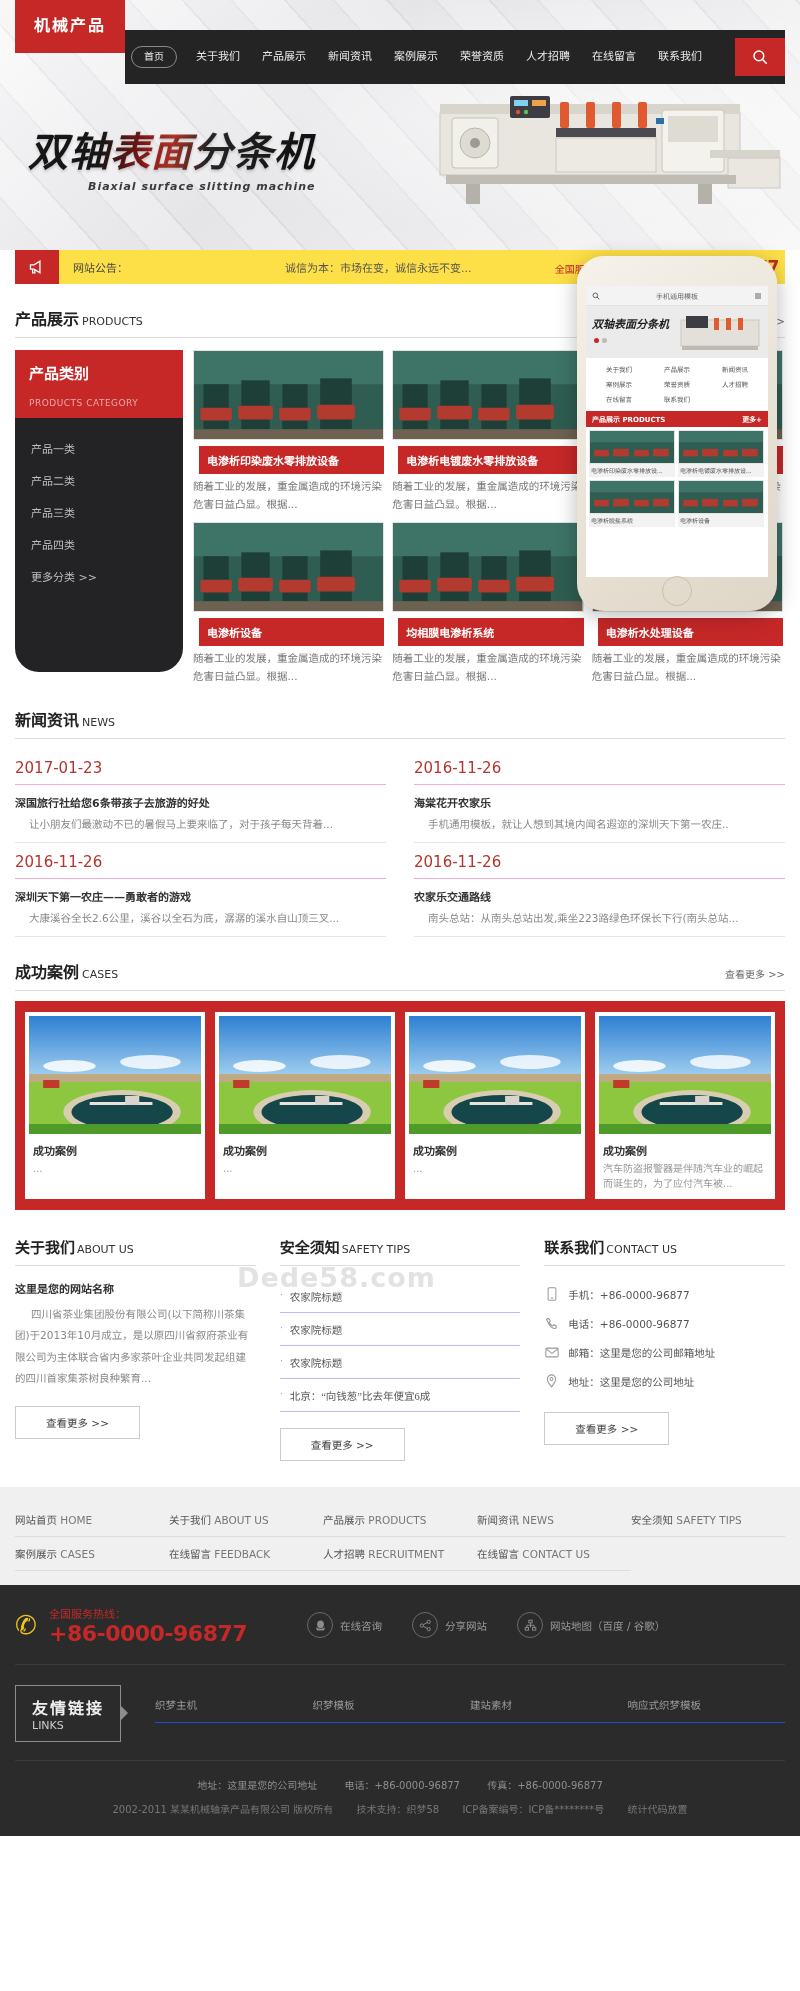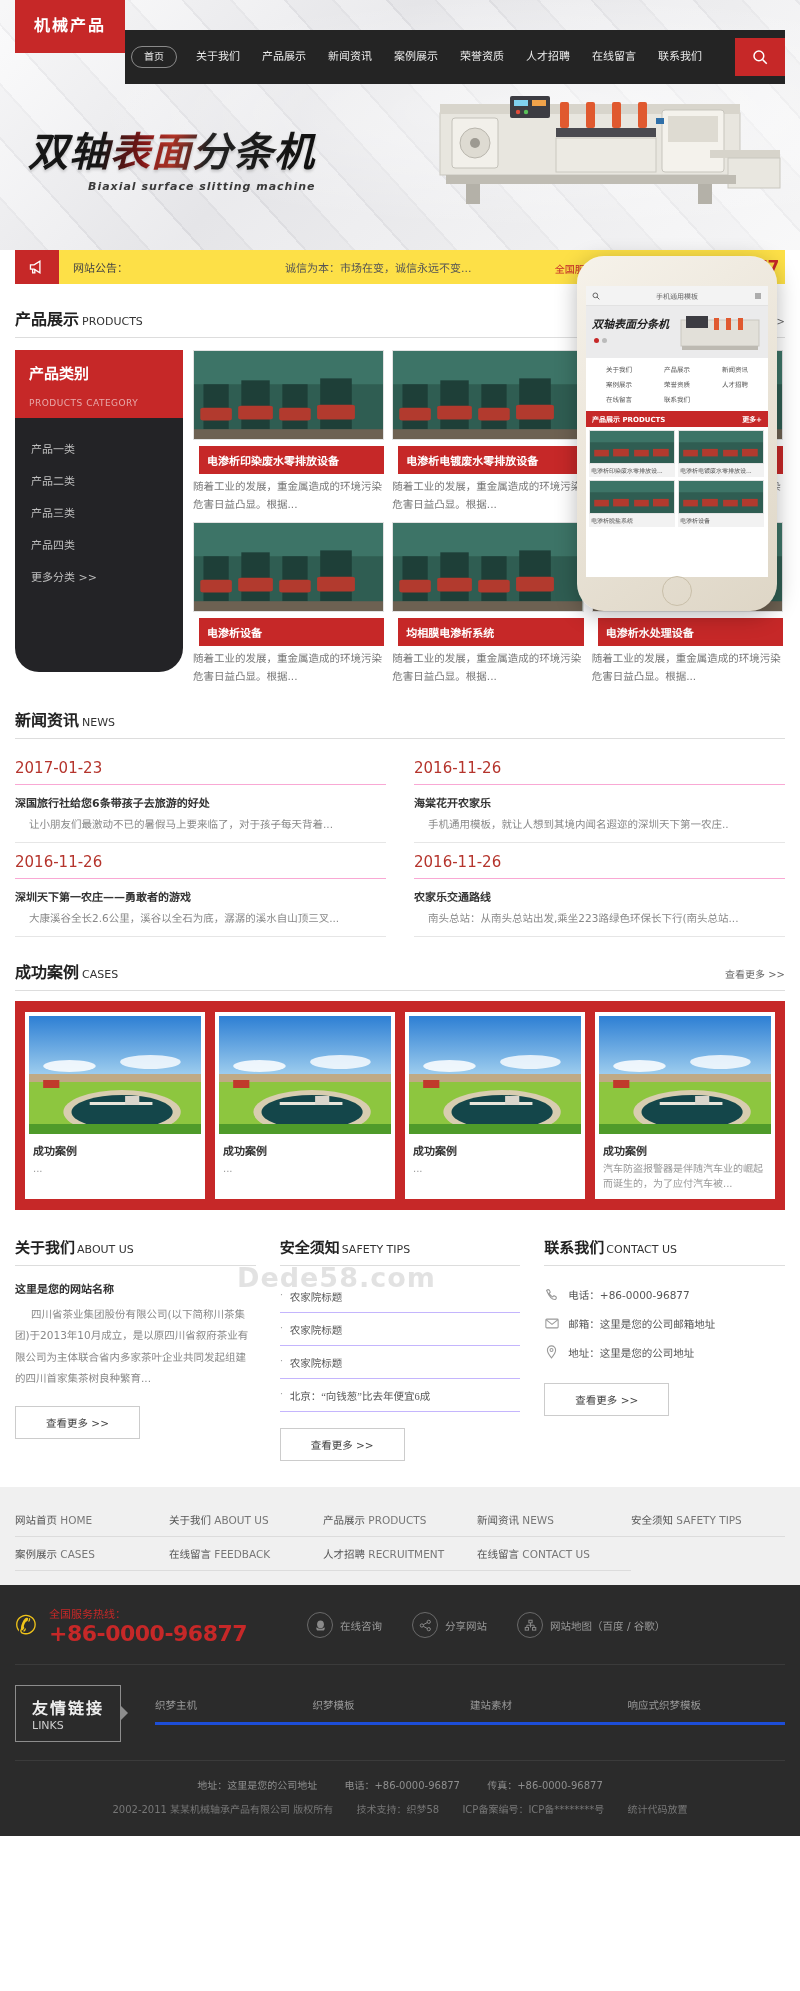--- a/index.html
+++ b/index.html
@@ -173,21 +173,21 @@
   }
   .links-badge .cn { font-size:16px; color:#eee; font-weight:bold; letter-spacing:2px; }
   .links-badge .en { font-size:11px; color:#ccc; }
   .links-badge:after {
     content:""; position:absolute; right:-8px; top:50%; transform:translateY(-50%);
     border-top:8px solid transparent; border-bottom:8px solid transparent; border-left:8px solid #8d8d8d;
   }
   .links-list { flex:1; display:flex; flex-wrap:wrap; padding-top:6px; }
   .links-list a {
     width:25%; font-size:10.5px; color:#9a9a9a; text-decoration:none;
-    padding:6px 0 10px; border-bottom:3px solid #1d4ed8;
+    padding:6px 0 10px; border-bottom:1px solid #1d4ed8;
   }
   .copy { text-align:center; padding:16px 0 20px; }
   .copy .l1 { font-size:10px; color:#8e8e8e; }
   .copy .l1 span { margin:0 12px; }
   .copy .l2 { font-size:10px; color:#777; margin-top:9px; }
   .copy .l2 span { margin:0 10px; }
 
   
   .phone {
     position:absolute; right:8px; top:0; width:200px; height:355px;
@@ -604,20 +604,29 @@
         <div class="tip">北京：“向钱葱”比去年便宜6成</div>
         <a class="mbtn" href="#">查看更多 &gt;&gt;</a>
       </div>
     </div>
 
     <div class="icol">
       <div class="hd">
         <span class="cn">联系我们</span><span class="en">CONTACT US</span>
       </div>
       <div class="body">
+        <div class="cline">
+          <span class="ci">
+              <svg width="10" height="14" viewBox="0 0 12 18" fill="none" stroke="#999" stroke-width="1.3">
+                <rect x="1" y="1" width="10" height="16" rx="1.5"></rect>
+                <line x1="4.5" y1="14.2" x2="7.5" y2="14.2"></line>
+              </svg>
+            </span>
+          <span>手机：+86-0000-96877</span>
+        </div>
         <div class="cline">
           <span class="ci">
               <svg width="13" height="13" viewBox="0 0 16 16" fill="none" stroke="#999" stroke-width="1.3">
                 <path d="M2 3 q2-2 3.5 0 l1 2 -1.5 1.5 q1.5 3 4.5 4.5 l1.5-1.5 2 1 q2 1.5 0 3.5 -6 1-11-11z"></path>
               </svg>
             </span>
           <span>电话：+86-0000-96877</span>
         </div>
         <div class="cline">
           <span class="ci">

